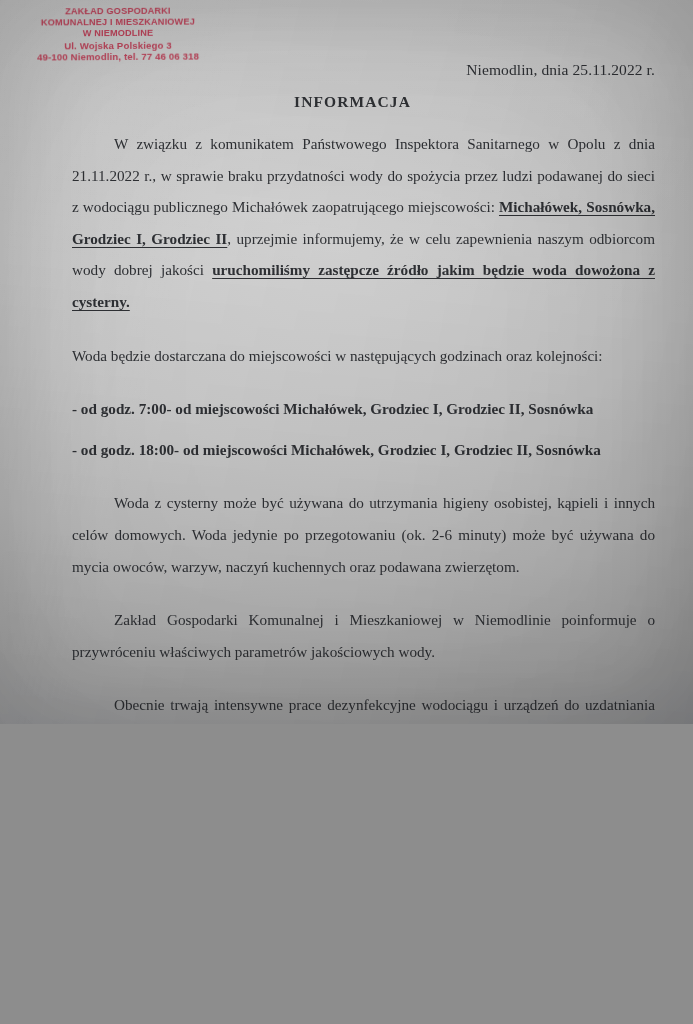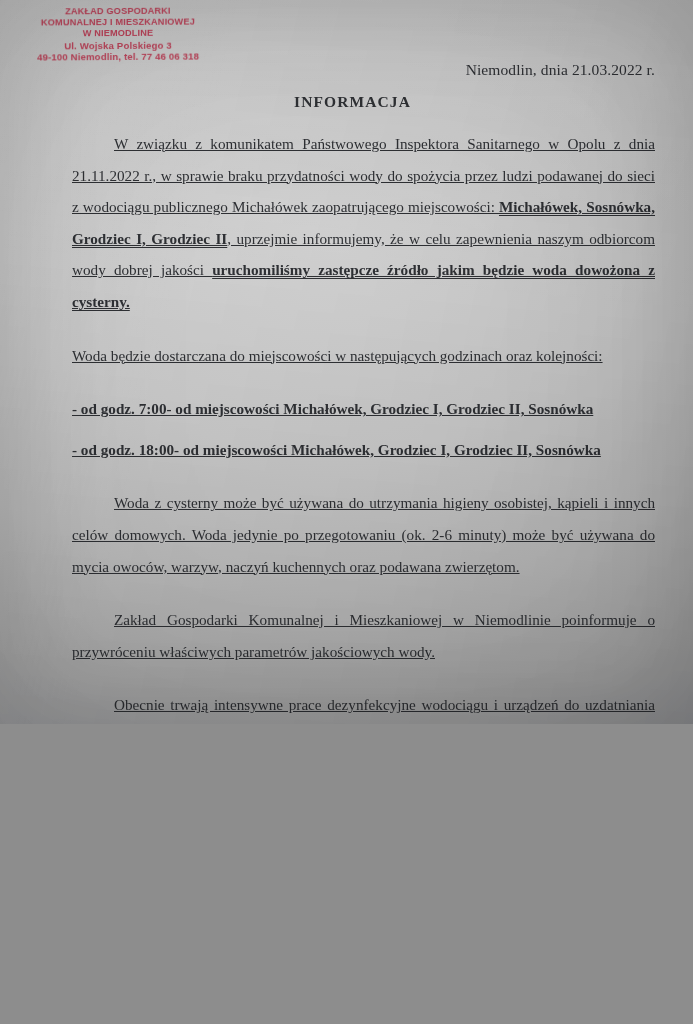--- a/index.html
+++ b/index.html
@@ -88,21 +88,20 @@
     left: 72px;
     top: 128px;
     width: 583px;
     font-size: 15.2px;
     line-height: 31.6px;
   }
   #body p {
     margin: 0 0 14px 0;
     text-align: justify;
     text-justify: inter-word;
-    text-decoration: underline;
   }
   #body p.indent { text-indent: 42px; }
   #body p.noindent { text-indent: 0; }
   #body p.tight { margin-bottom: 9px; }
   #body p.gap { margin-bottom: 22px; }
   #body .b { font-weight: bold; }
   #body .bu { font-weight: bold; text-decoration: underline; text-underline-offset: 2.5px; }
 
   
   #signature {
@@ -146,21 +145,21 @@
 <div id="page">
 
   <div id="stamp">
     <div class="l1">ZAKŁAD GOSPODARKI</div>
     <div class="l2">KOMUNALNEJ I MIESZKANIOWEJ</div>
     <div class="l3">W NIEMODLINE</div>
     <div class="l4">Ul. Wojska Polskiego 3</div>
     <div class="l5">49-100 Niemodlin, tel. 77 46 06 318</div>
   </div>
 
-  <div id="dateline">Niemodlin, dnia 21.03.2022 r.</div>
+  <div id="dateline">Niemodlin, dnia 25.11.2022 r.</div>
 
   <div id="title">INFORMACJA</div>
 
   <div id="body">
 
     <p class="indent gap"><span>W związku z komunikatem Państwowego Inspektora Sanitarnego w Opolu z dnia 21.11.2022 r., w sprawie braku przydatności wody do spożycia przez ludzi podawanej do sieci z wodociągu publicznego Michałówek zaopatrującego miejscowości: </span><span class="bu">Michałówek, Sosnówka, Grodziec I, Grodziec II</span><span>, uprzejmie informujemy, że w celu zapewnienia naszym odbiorcom wody dobrej jakości </span><span class="bu">uruchomiliśmy zastępcze źródło jakim będzie woda dowożona z cysterny.</span></p>
 
     <p class="noindent gap">Woda będzie dostarczana do miejscowości w następujących godzinach oraz kolejności:</p>
 
     <p class="noindent tight b">- od godz. 7:00- od miejscowości Michałówek, Grodziec I, Grodziec II, Sosnówka</p>

